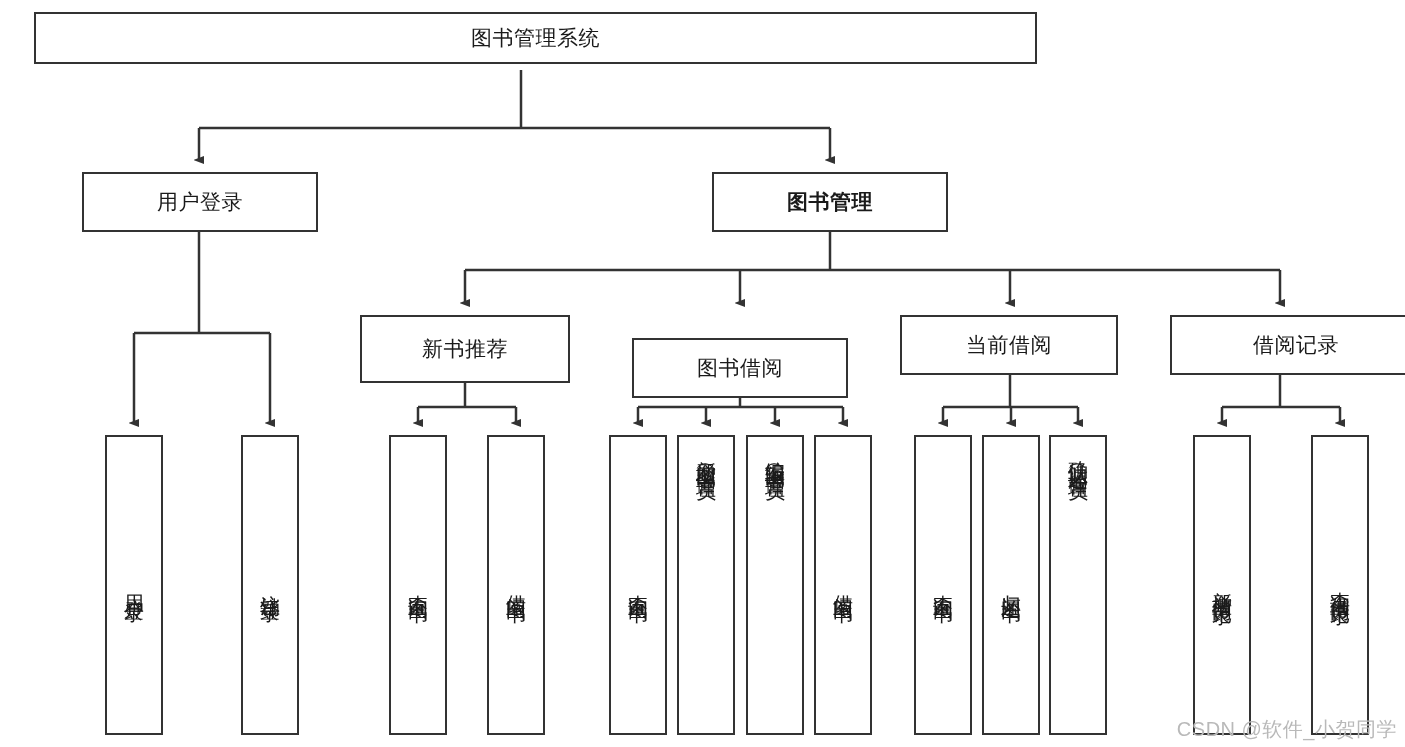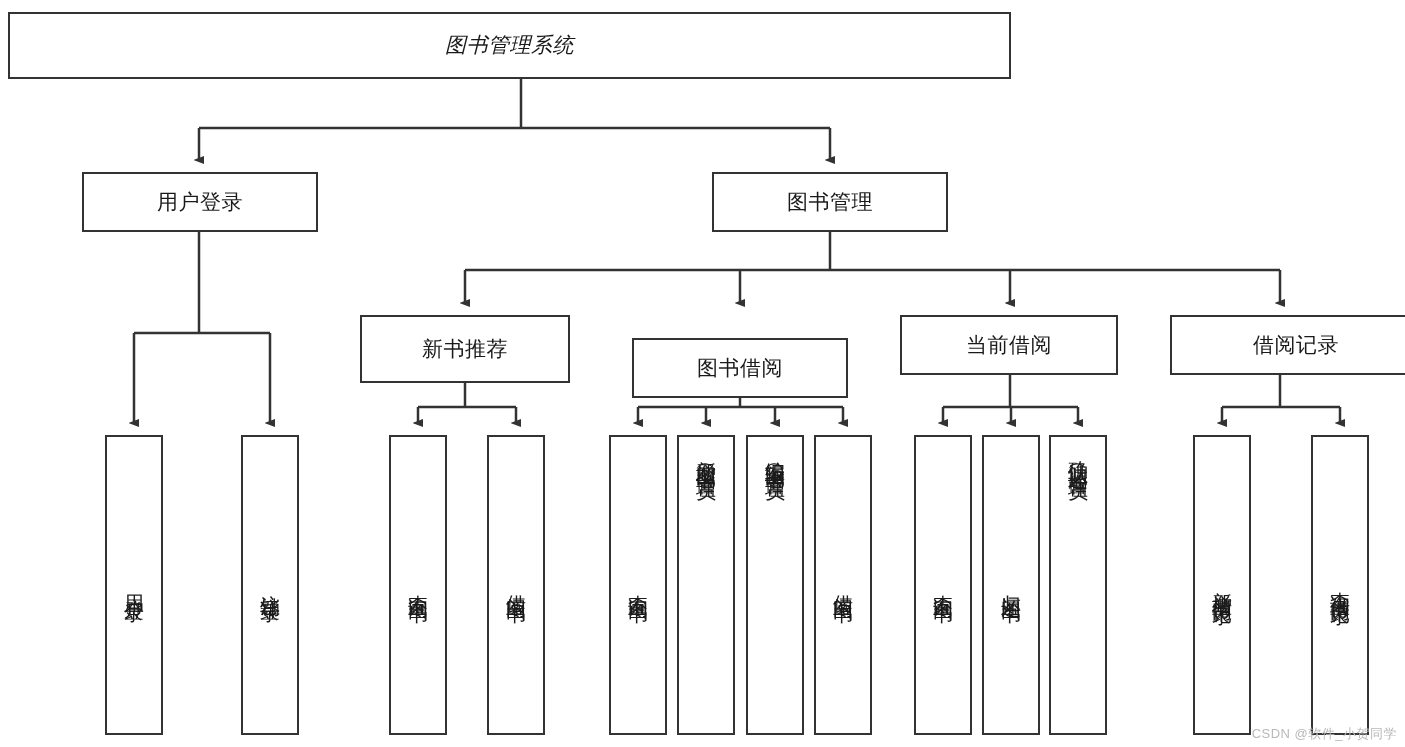--- a/index.html
+++ b/index.html
@@ -57,21 +57,21 @@
     white-space: nowrap;
   }
   .leaf.centered {
     align-items: center;
     padding-top: 0;
   }
   .watermark {
     position: absolute;
     right: 8px;
     bottom: 4px;
-    font-size: 13px;
+    font-size: 20px;
     color: #b9b9b9;
     white-space: nowrap;
     letter-spacing: 0.5px;
     margin-top: 32px;
   }
 </style>
 </head>
 <body>
 
 <div id="canvas">
@@ -119,28 +119,28 @@
       <path d="M1011,407 L1011,423" marker-end="url(#arrow)"></path>
       <path d="M1078,407 L1078,423" marker-end="url(#arrow)"></path>
 
       <path d="M1280,375 L1280,407"></path>
       <path d="M1222,407 L1340,407"></path>
       <path d="M1222,407 L1222,423" marker-end="url(#arrow)"></path>
       <path d="M1340,407 L1340,423" marker-end="url(#arrow)"></path>
     </g>
   </svg>
 
-  <div class="node" style="left:8px; top:12px; width:1003px; height:67px;font-style:italic;">
+  <div class="node" style="left:34px; top:12px; width:1003px; height:52px;">
     <span class="node-label">图书管理系统</span>
   </div>
 
   <div class="node" style="left:82px; top:172px; width:236px; height:60px;">
     <span class="node-label">用户登录</span>
   </div>
-  <div class="node" style="left:712px; top:172px; width:236px; height:60px;">
+  <div class="node" style="left:712px; top:172px; width:236px; height:60px;font-weight:bold;">
     <span class="node-label">图书管理</span>
   </div>
 
   <div class="node" style="left:360px; top:315px; width:210px; height:68px;">
     <span class="node-label">新书推荐</span>
   </div>
   <div class="node" style="left:632px; top:315px; width:216px; height:60px;margin-top:23px;">
     <span class="node-label">图书借阅</span>
   </div>
   <div class="node" style="left:900px; top:315px; width:218px; height:60px;">

